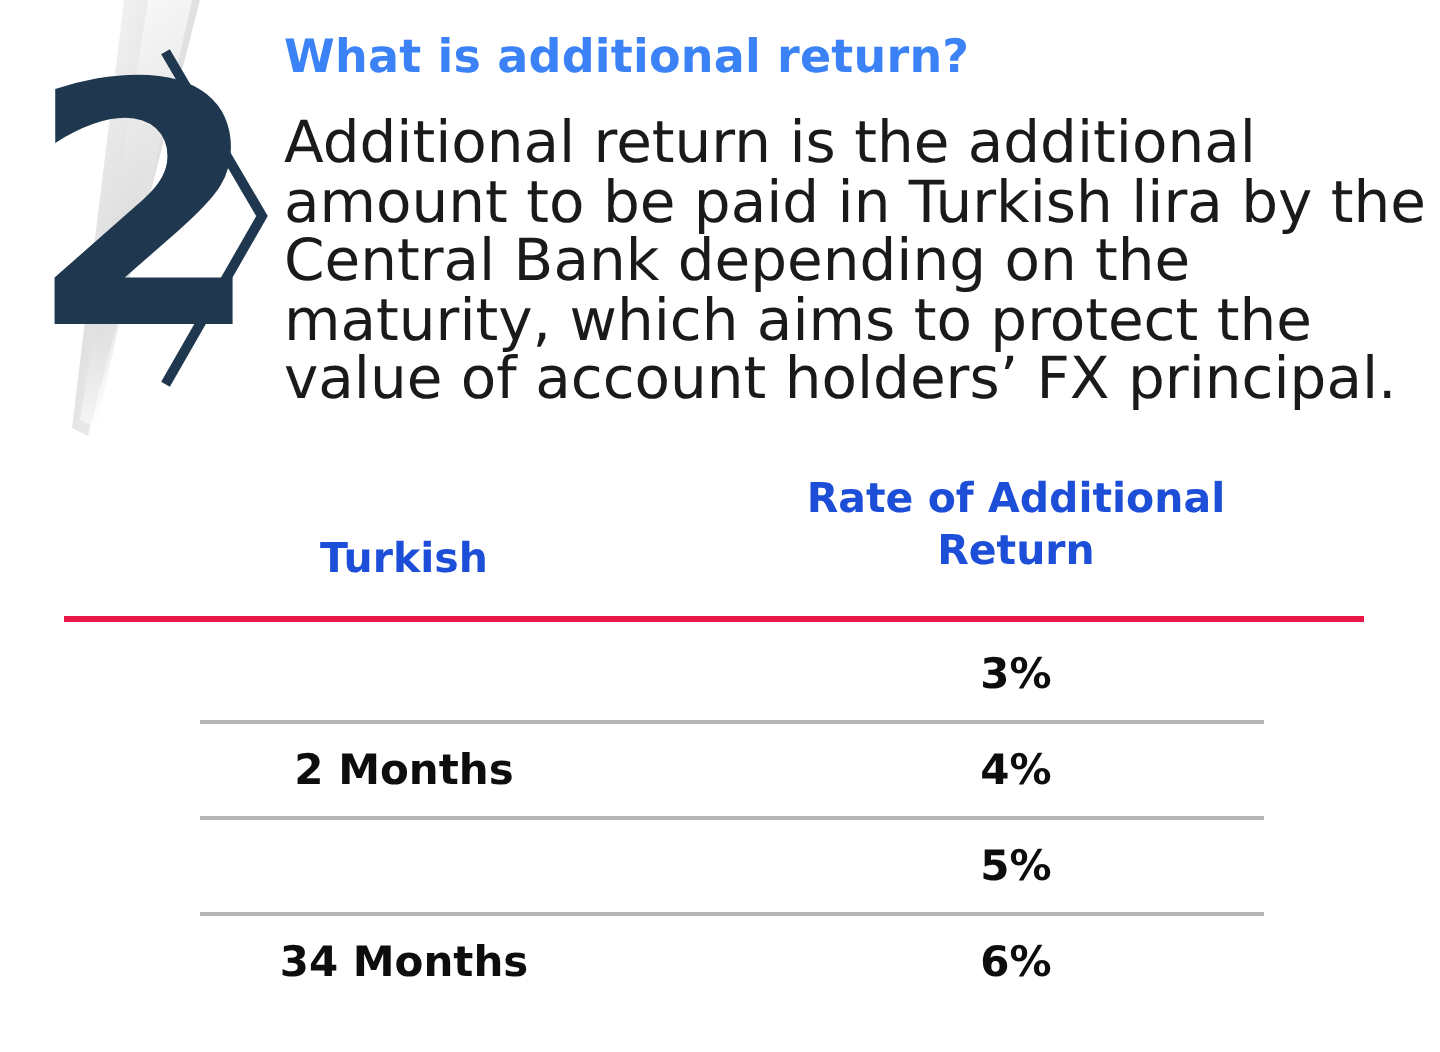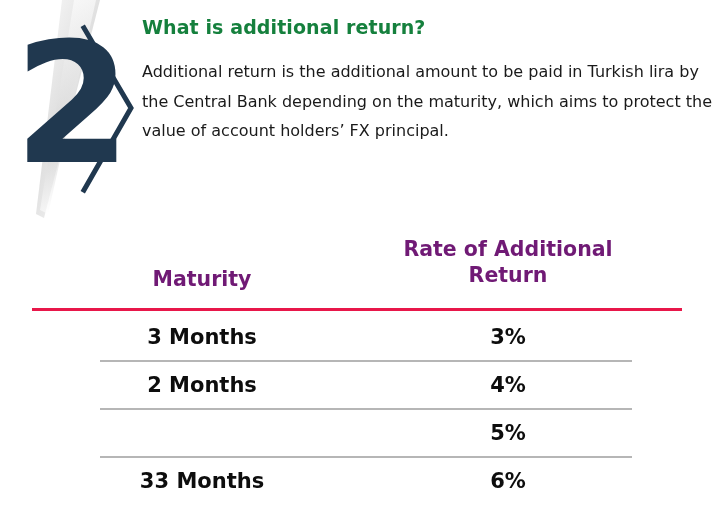--- a/index.html
+++ b/index.html
@@ -49,52 +49,52 @@
     text-align: center;
     user-select: none;
   }
 
   
   .headline {
     position: absolute;
     left: 142px;
     top: 16px;
     width: 560px;
-    font-size: 19px;
-    font-weight: bold;
-    color: #15803d;
+    font-size: 23px;
+    font-weight: bold;
+    color: #3b82f6;
     letter-spacing: 0.1px;
   }
   .bodycopy {
     position: absolute;
     left: 142px;
     top: 57px;
     width: 572px;
-    font-size: 16px;
+    font-size: 29px;
     line-height: 29.5px;
     color: #1a1a1a;
     font-weight: normal;
   }
 
   
   .table-wrap {
     position: absolute;
     left: 32px;
     top: 228px;
     width: 650px;
   }
   .thead {
     position: relative;
     height: 82px;
   }
   .th {
     position: absolute;
     font-size: 20.5px;
     font-weight: bold;
-    color: #701a75;
+    color: #1d4ed8;
     text-align: center;
     line-height: 26px;
   }
   .th-maturity {
     left: 70px;
     width: 200px;
     top: 38px;
   }
   .th-rate {
     left: 346px;
@@ -173,45 +173,44 @@
     </svg>
     <div class="badge-number">2</div>
   </div>
 
   <div class="headline">What is additional return?</div>
 
   <div class="bodycopy">Additional return is the additional amount to be paid in Turkish lira by the Central Bank depending on the maturity, which aims to protect the value of account holders’ FX principal.</div>
 
   <div class="table-wrap">
     <div class="thead">
-      <div class="th th-maturity">Maturity</div>
+      <div class="th th-maturity">Turkish</div>
       <div class="th th-rate">Rate of Additional Return</div>
       <div class="rule-accent"></div>
     </div>
     <div class="tbody">
 
       <div class="trow">
-        <div class="td td-maturity">3 Months</div>
         <div class="td td-rate">3%</div>
         <div class="row-sep"></div>
       </div>
 
       <div class="trow">
         <div class="td td-maturity">2 Months</div>
         <div class="td td-rate">4%</div>
         <div class="row-sep"></div>
       </div>
 
       <div class="trow">
         <div class="td td-rate">5%</div>
         <div class="row-sep"></div>
       </div>
 
       <div class="trow">
-        <div class="td td-maturity">33 Months</div>
+        <div class="td td-maturity">34 Months</div>
         <div class="td td-rate">6%</div>
 
       </div>
 
     </div>
   </div>
 
 </div>
 
 </body></html>

